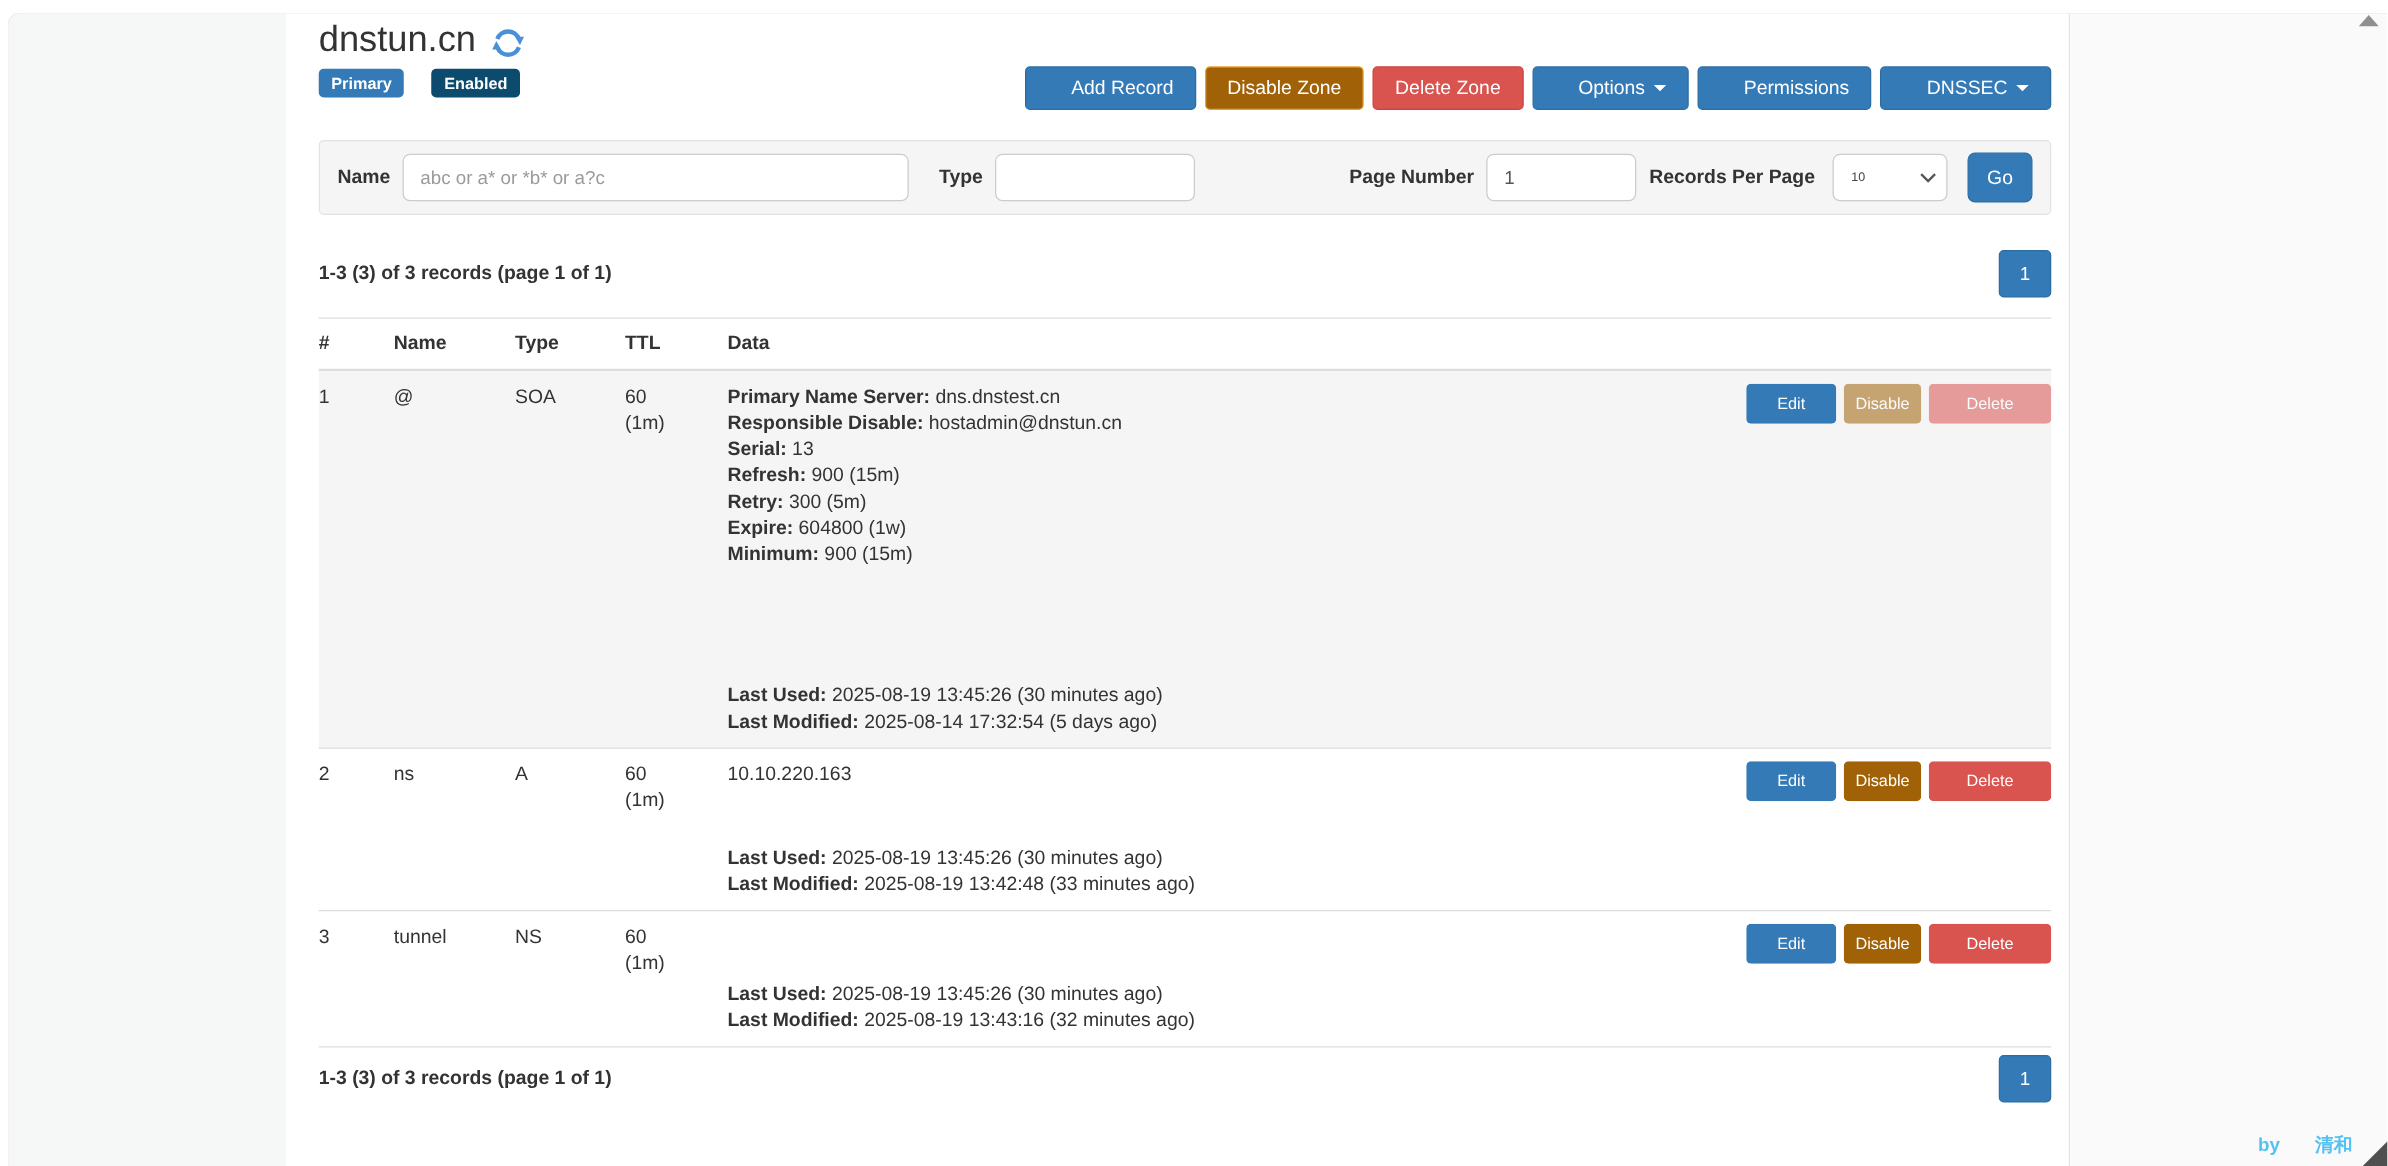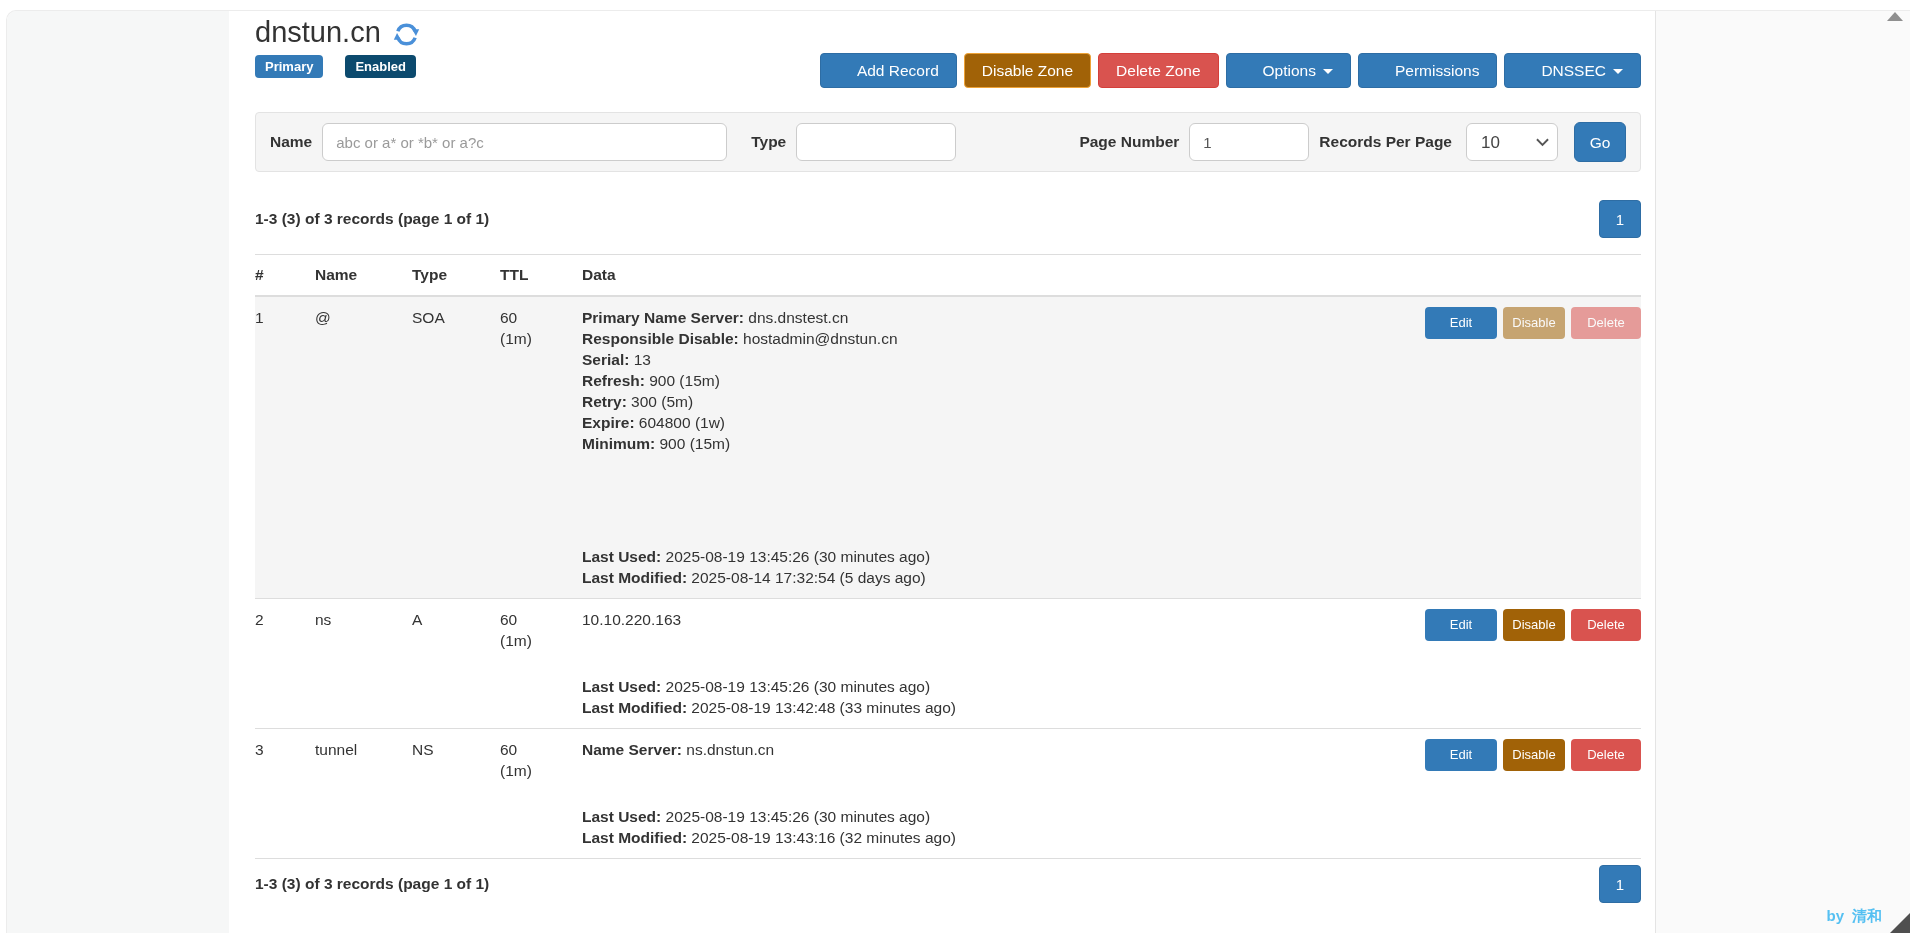--- a/index.html
+++ b/index.html
@@ -65,21 +65,21 @@
   }
   .f-input::placeholder { color:#9a9a9a; }
   .in-name { width:405px; }
   .in-type { width:160px; }
   .in-page { width:120px; }
   .lbl-type { margin-left:14px; }
   .grow { flex:1; }
   .select-wrap { position:relative; margin-left:4px; }
   .f-select {
     width:92px; height:38px; border:1px solid #ccc; border-radius:6px;
-    background:#fff; color:#444; font-size:17px; font-family:inherit;
+    background:#fff; color:#444; font-size:10px; font-family:inherit;
     padding:0 28px 0 14px; appearance:none; -webkit-appearance:none;
   }
   .select-chevron {
     position:absolute; right:9px; top:15px; pointer-events:none; display:flex;
   }
   .go-btn { margin-left:6px; width:52px; height:40px; border-radius:6px;
     font-size:15.5px; padding:0; }
   
   .pagerow {
     display:flex; justify-content:space-between; align-items:center;
@@ -109,37 +109,37 @@
   .c-ttl  { width:82px; }
   .c-data { flex:1; padding-right:10px; }
   .c-actions { width:252px; display:flex; gap:6px; justify-content:flex-end; }
   .dline { min-height:21px; line-height:21px; }
   .dspacer { height:46px; }
   .abtn {
     border:1px solid transparent; border-radius:4px; color:#fff;
     font-size:13px; font-family:inherit; padding:6px 0; cursor:pointer;
     text-align:center; line-height:18px;
   }
-  .w-edit { width:72px; } .w-disable { width:62px; } .w-delete { width:70px; }
+  .w-edit { width:72px; } .w-disable { width:62px; } .w-delete { width:98px; }
   .is-disabled { opacity:.55; cursor:not-allowed; }
   
   .scroll-up {
     position:absolute; top:12px; right:7px; width:0; height:0; cursor:pointer;
     border-left:8px solid transparent; border-right:8px solid transparent;
     border-bottom:9px solid #8f8f8f;
   }
   .corner-grip {
     position:absolute; right:0; bottom:0; width:0; height:0;
     border-left:20px solid transparent; border-bottom:20px solid #4f4f4f;
   }
   .credit {
     position:absolute; right:28px; bottom:7px; font-size:15px; font-weight:bold;
     color:#55c0f2; cursor:pointer;
   }
-  .credit .cname { margin-left:8px; }
+  .credit .cname { margin-left:28px; }
 </style>
 </head>
 <body>
 
 <div class="card">
   <div class="tree-panel"></div>
 
   <div class="content">
 
     <div class="zone-header">
@@ -255,21 +255,20 @@
           </div>
           <div class="trow">
             <span class="cell c-num">3</span>
             <span class="cell c-name">tunnel</span>
             <span class="cell c-type">NS</span>
             <span class="cell c-ttl">
               <div class="dline">60</div>
               <div class="dline">(1m)</div>
             </span>
             <span class="cell c-data">
-              <div class="dline"><b>Name Server:</b> ns.dnstun.cn</div>
               <div class="dspacer"></div>
               <div class="dline"><b>Last Used:</b> 2025-08-19 13:45:26 (30 minutes ago)</div>
               <div class="dline"><b>Last Modified:</b> 2025-08-19 13:43:16 (32 minutes ago)</div>
             </span>
             <span class="cell c-actions">
               <button class="abtn btn-blue w-edit">Edit</button>
               <button class="abtn btn-orange w-disable">Disable</button>
               <button class="abtn btn-red w-delete">Delete</button>
             </span>
           </div>

